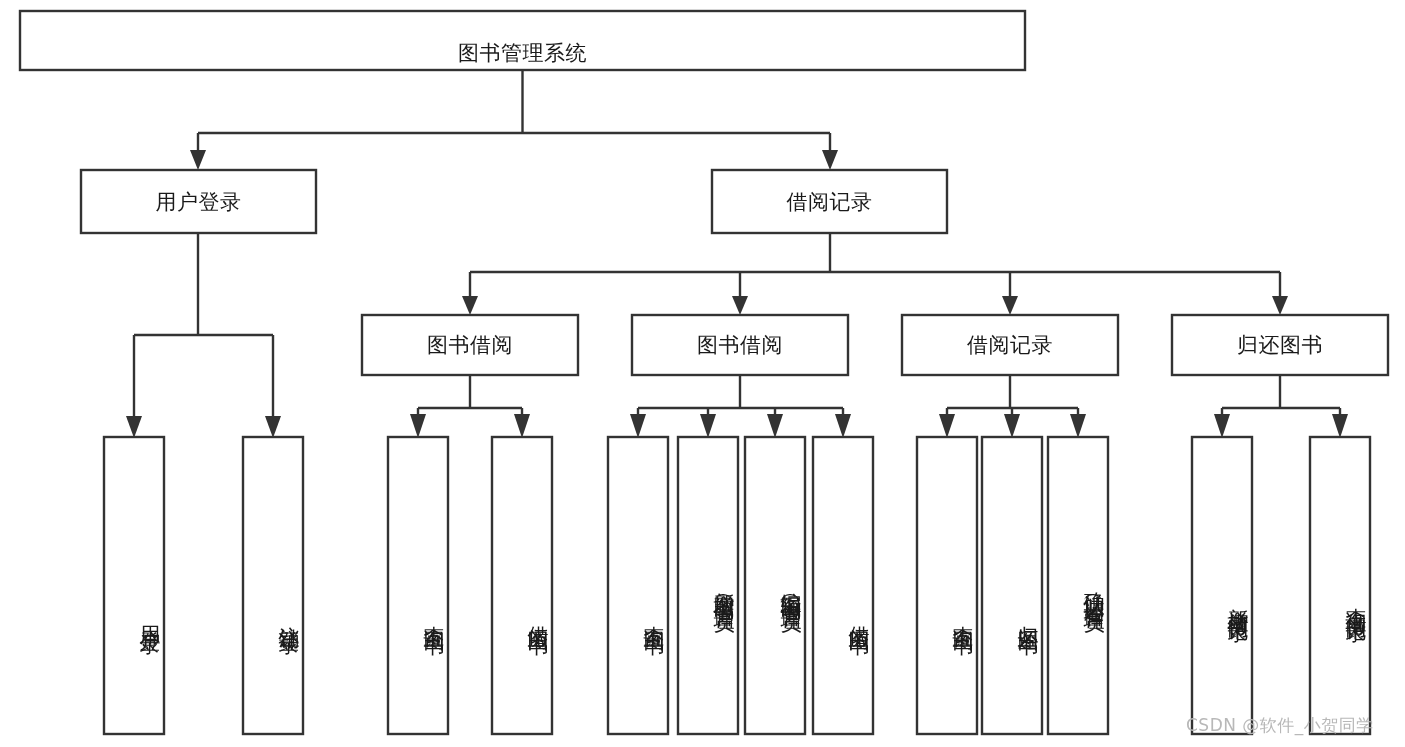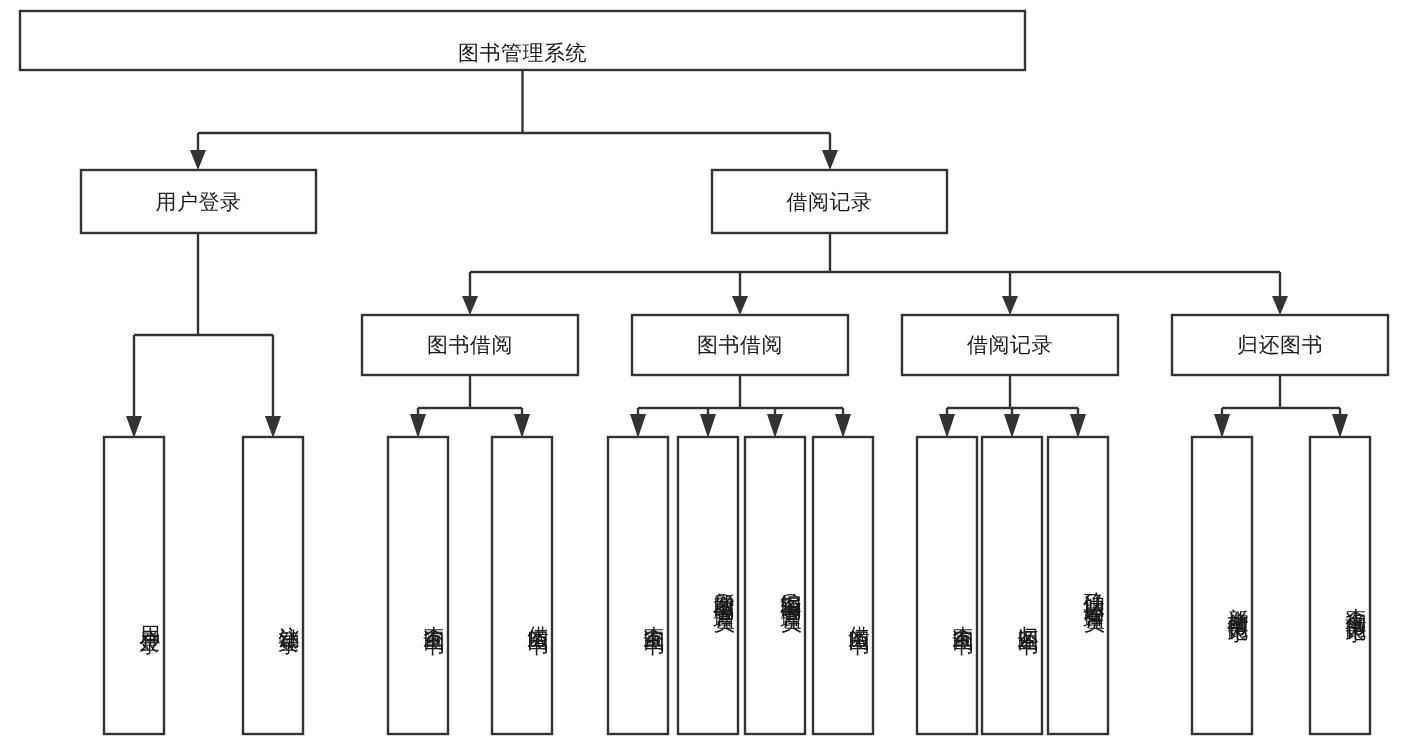--- a/index.html
+++ b/index.html
@@ -203,14 +203,15 @@
   <div class="node-label-v" style="left:745px; top:443px; width:60px; height:290px;">编辑图书（管理员）</div>
   <div class="node-label-v" style="left:813px; top:500px; width:60px; height:230px;">借阅图书</div>
 
   <div class="node-label-v" style="left:917px; top:500px; width:60px; height:230px;">查询图书</div>
   <div class="node-label-v" style="left:982px; top:500px; width:60px; height:230px;">归还图书</div>
   <div class="node-label-v" style="left:1048px; top:443px; width:60px; height:290px;">确认归还（管理员）</div>
 
   <div class="node-label-v" style="left:1192px; top:470px; width:60px; height:260px;">新增借阅记录</div>
   <div class="node-label-v" style="left:1310px; top:470px; width:60px; height:260px;">查询借阅记录</div>
 
+  <div class="watermark">CSDN @软件_小贺同学</div>
 
 </div>
 
 </body></html>

